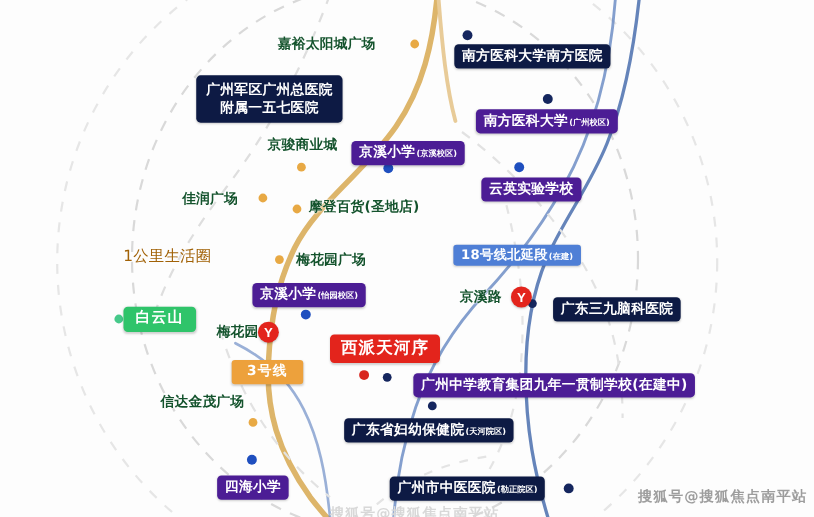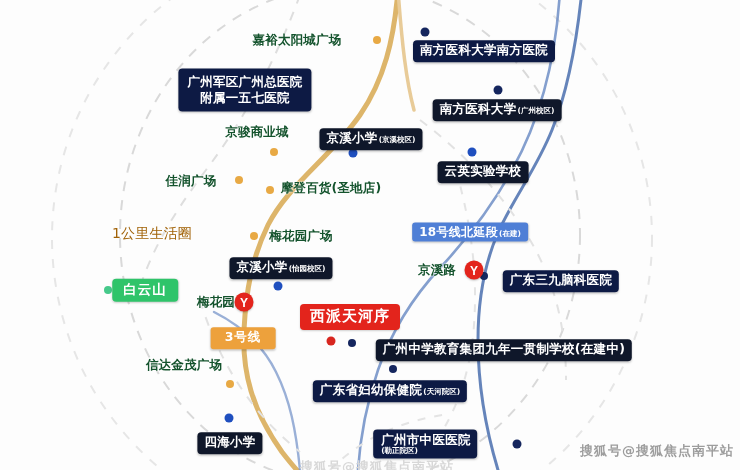--- a/index.html
+++ b/index.html
@@ -42,21 +42,21 @@
     padding:4px 7px 5px 7px;
     border-radius:4px;
     color:#fff;
     font-size:12.5px;
     letter-spacing:.3px;
     box-shadow:0 1px 2px rgba(0,0,0,.18);
     display:flex;align-items:baseline;
   }
   .chip .sub{font-size:7.5px;font-weight:bold;margin-left:1px;letter-spacing:0;}
   .chip.navy{background:#0d1a44;}
-  .chip.blue{background:#0f172a;}
+  .chip.blue{background:#4c1d95;}
   .chip.red{background:#e3241c;font-size:15px;padding:5px 10px 6px 10px;letter-spacing:1px;}
   .chip.green{background:#2fc46a;font-size:13.5px;padding:4px 11px 5px 11px;letter-spacing:1px;}
   .chip.orange{background:#eda13c;font-size:12.5px;padding:4px 14px 5px 14px;letter-spacing:1px;border-radius:3px;}
   .chip.lightblue{background:#4f7fd6;font-size:12px;padding:3px 7px 4px 7px;border-radius:3px;}
   .chip.two{display:block;text-align:center;line-height:1.28;padding:5px 9px 6px 9px;}
 
   
   .dot{position:absolute;border-radius:50%;transform:translate(-50%,-50%);}
   .dot.navy{background:#15265e;}
   .dot.blue{background:#1f4fbf;}
@@ -114,21 +114,21 @@
     <path d="M420 120 C460 150 500 190 530 240 C556 284 566 330 566 380" fill="none" stroke="#e2e2e2" stroke-width="2" stroke-dasharray="9 9"></path>
     <path d="M200 300 C218 360 250 412 300 452" fill="none" stroke="#e2e2e2" stroke-width="2" stroke-dasharray="9 9"></path>
     <path d="M456 170 C470 220 478 270 474 325 C470 380 452 425 420 462" fill="none" stroke="#e4e4e4" stroke-width="2" stroke-dasharray="8 9"></path>
     <path d="M330 470 C360 440 400 420 450 414" fill="none" stroke="#e4e4e4" stroke-width="2" stroke-dasharray="8 9"></path>
   </svg>
 
   <div class="lbl plain soft" style="left:152px;top:233px;font-size:14px;">1公里生活圈</div>
 
   <div class="lbl plain" style="left:297px;top:40px;">嘉裕太阳城广场</div>
 
-  <div class="lbl plain" style="left:257px;top:132px;">京骏商业城</div>
+  <div class="lbl plain" style="left:275px;top:132px;">京骏商业城</div>
 
   <div class="lbl plain" style="left:191px;top:181px;">佳润广场</div>
 
   <div class="lbl plain" style="left:331px;top:188px;">摩登百货(圣地店)</div>
 
   <div class="lbl plain" style="left:301px;top:236px;">梅花园广场</div>
 
   <div class="lbl plain" style="left:184px;top:365px;">信达金茂广场</div>
 
   <div class="lbl plain" style="left:437px;top:270px;">京溪路</div>
@@ -216,21 +216,21 @@
 
   <div class="chip navy" style="left:390px;top:391px;">
     <span>广东省妇幼保健院</span>
     <span class="sub">(天河院区)</span>
   </div>
 
   <div class="chip blue" style="left:230px;top:443px;">
     <span>四海小学</span>
   </div>
 
-  <div class="chip navy" style="left:425px;top:444px;flex-direction:column;">
+  <div class="chip navy" style="left:425px;top:444px;">
     <span>广州市中医医院</span>
     <span class="sub">(勒正院区)</span>
   </div>
 
   <div class="wm">搜狐号@搜狐焦点南平站</div>
   <div class="wm-ghost">搜狐号@搜狐焦点南平站</div>
 
 </div>
 
 </body></html>

